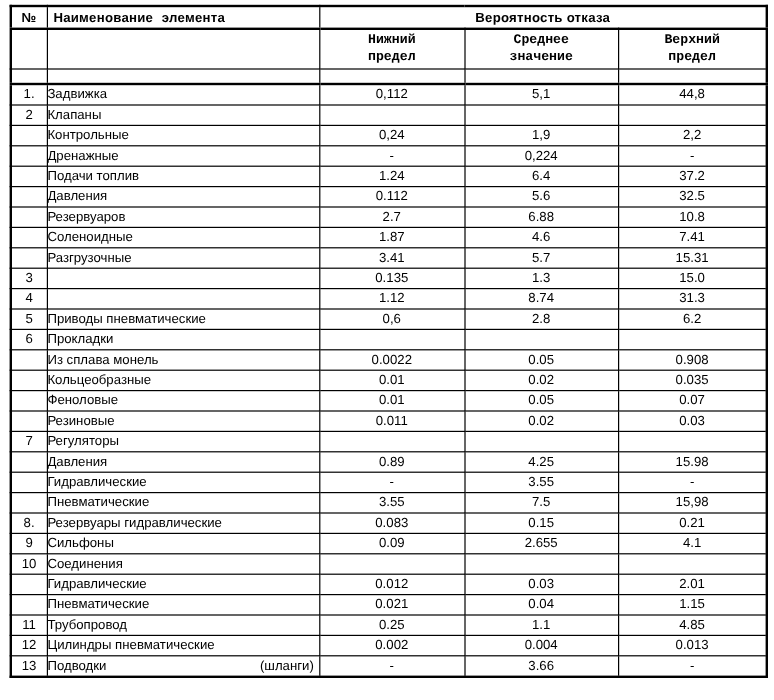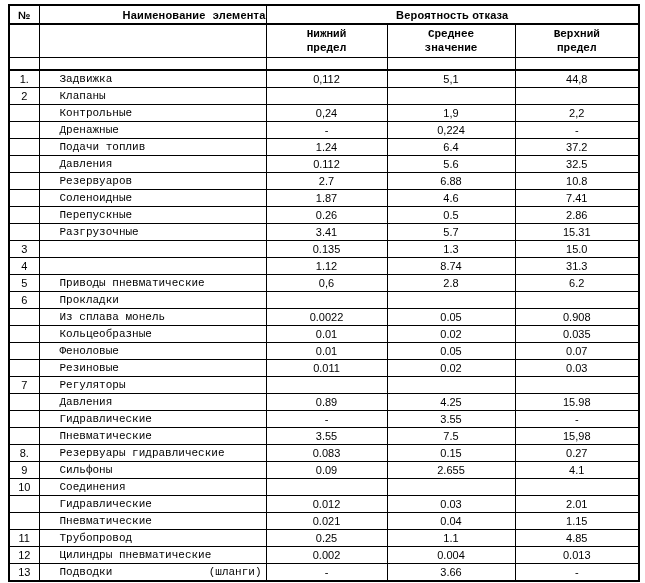--- a/index.html
+++ b/index.html
@@ -40,21 +40,21 @@
     font-weight: bold;
     text-align: center;
   }
   tr.hdr1 th {
     height: 17px;
     border-bottom: 2px solid #000;
     vertical-align: middle;
     letter-spacing: 0.2px;
   }
   tr.hdr1 th.name-h {
-    text-align: right;
+    text-align: left;
     padding-left: 5px;
     word-spacing: 4px;
   }
   tr.hdr2 th {
     height: 32px;
     vertical-align: middle;
     font-family: Liberation Mono, monospace;
   }
   tr.spacer td {
     height: 11px;
@@ -62,23 +62,22 @@
   }
   tbody td {
     height: 15px;
     padding-top: 1px;
   }
   td.num-cell {
     text-align: center;
   }
   td.name-cell {
     text-align: center;
-    padding-left: 20px;
+    padding-left: 0;
     padding-right: 4px;
-    font-family: Liberation Mono, monospace;
   }
   td.val-cell {
     text-align: center;
   }
   .name-line1 {
     display: flex;
     justify-content: space-between;
   }
 </style>
 </head>
@@ -225,33 +224,20 @@
 
     </td>
     <td class="val-cell">1.87</td>
     <td class="val-cell">4.6</td>
     <td class="val-cell">7.41</td>
   </tr>
         <tr>
     <td class="num-cell"></td>
     <td class="name-cell">
       <div class="name-line1">
-        <span>Перепускные</span>
-        <span></span>
-      </div>
-
-    </td>
-    <td class="val-cell">0.26</td>
-    <td class="val-cell">0.5</td>
-    <td class="val-cell">2.86</td>
-  </tr>
-        <tr>
-    <td class="num-cell"></td>
-    <td class="name-cell">
-      <div class="name-line1">
         <span>Разгрузочные</span>
         <span></span>
       </div>
 
     </td>
     <td class="val-cell">3.41</td>
     <td class="val-cell">5.7</td>
     <td class="val-cell">15.31</td>
   </tr>
         <tr>
@@ -414,21 +400,21 @@
     <td class="num-cell">8.</td>
     <td class="name-cell">
       <div class="name-line1">
         <span>Резервуары гидравлические</span>
         <span></span>
       </div>
 
     </td>
     <td class="val-cell">0.083</td>
     <td class="val-cell">0.15</td>
-    <td class="val-cell">0.27</td>
+    <td class="val-cell">0.21</td>
   </tr>
         <tr>
     <td class="num-cell">9</td>
     <td class="name-cell">
       <div class="name-line1">
         <span>Сильфоны</span>
         <span></span>
       </div>
 
     </td>

